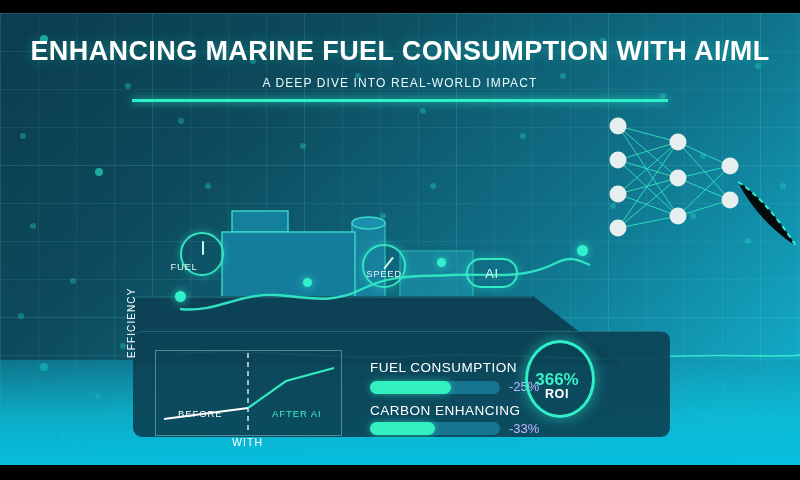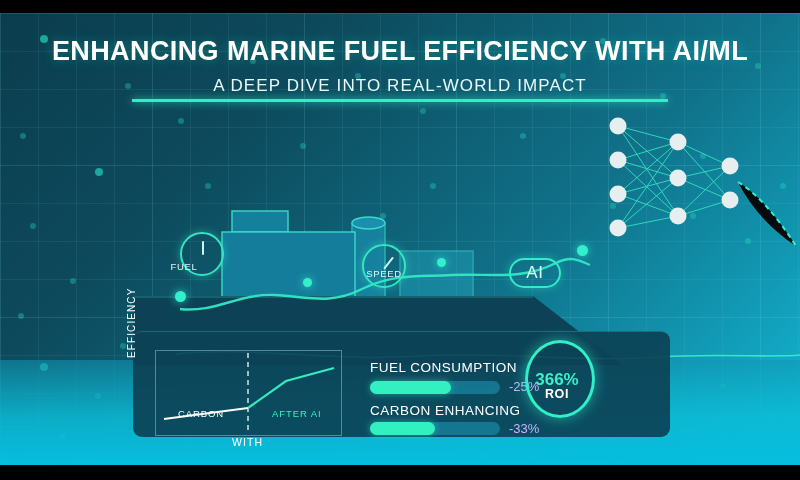--- a/index.html
+++ b/index.html
@@ -25,21 +25,21 @@
           linear-gradient(to right, rgba(140,235,240,.07) 1px, transparent 1px),
           linear-gradient(to bottom, rgba(140,235,240,.07) 1px, transparent 1px);
         background-size:152px 152px;}
   .dot{position:absolute;border-radius:50%;background:#25e0c0;}
 
   
   .title{position:absolute;left:0;top:36px;width:800px;text-align:center;
          color:#ffffff;font-size:27px;font-weight:bold;letter-spacing:.4px;
          text-shadow:0 0 12px rgba(40,230,200,.35);z-index:30;}
   .subtitle{position:absolute;left:0;top:76px;width:800px;text-align:center;
-            color:#e8fbfb;font-size:17px;letter-spacing:1.1px;z-index:30;}
+            color:#e8fbfb;font-size:12px;letter-spacing:1.1px;z-index:30;}
   .divider{position:absolute;left:132px;top:99px;width:536px;height:2.5px;
            background:#2ef0c8;box-shadow:0 0 8px rgba(46,240,200,.9);z-index:30;}
 
   
   .nn{position:absolute;left:596px;top:112px;width:160px;height:128px;z-index:25;}
   .nn svg{width:100%;height:100%;overflow:visible;}
 
   
   .blade{position:absolute;left:718px;top:168px;width:86px;height:86px;z-index:24;}
 
@@ -48,22 +48,22 @@
 
   .gauge{position:absolute;border:2.2px solid #33e6c2;border-radius:50%;
          box-shadow:0 0 9px rgba(51,230,194,.45);z-index:26;}
   .gauge .needle{position:absolute;background:#c9f7ef;border-radius:1px;}
   .glabel{position:absolute;color:#dff8f4;font-size:9.5px;letter-spacing:.7px;
           text-align:center;z-index:26;}
 
   .ai-badge{position:absolute;left:466px;top:258px;width:48px;height:26px;
             border:2.4px solid #31ecc6;border-radius:15px;
             display:flex;align-items:center;justify-content:center;
-            color:#d8fbf5;font-size:17px;letter-spacing:.6px;
-            box-shadow:0 0 10px rgba(49,236,198,.4);z-index:27;margin-left:43px;}
+            color:#d8fbf5;font-size:13px;letter-spacing:.6px;
+            box-shadow:0 0 10px rgba(49,236,198,.4);z-index:27;}
 
   .flowline{position:absolute;left:0;top:13px;width:800px;height:452px;z-index:25;}
   .fdot{position:absolute;border-radius:50%;background:#33f0cc;
         box-shadow:0 0 8px rgba(51,240,204,.8);z-index:26;}
 
   
   .panel{position:absolute;left:133px;top:331px;width:537px;height:105px;
          background:rgba(12,66,86,.92);border-radius:9px;
          border-top:1.5px solid rgba(120,230,225,.22);z-index:32;}
 
@@ -240,35 +240,35 @@
   <div class="gauge" style="left:362px;top:244px;width:40px;height:40px;">
     <div class="needle" style="left:19px;top:8px;width:2px;height:15px;
          transform-origin:50% 100%;transform:rotate(38deg);"></div>
   </div>
   <div class="glabel" style="left:362px;top:268px;width:44px;">SPEED</div>
 
   <div class="ai-badge">
     <span>AI</span>
   </div>
 
-  <div class="title">ENHANCING MARINE FUEL EFFICIENCY WITH AI/ML</div>
+  <div class="title">ENHANCING MARINE FUEL CONSUMPTION WITH AI/ML</div>
   <div class="subtitle">A DEEP DIVE INTO REAL-WORLD IMPACT</div>
   <div class="divider"></div>
 
   <div class="panel"></div>
 
   <div class="ylabel">EFFICIENCY</div>
   <div class="chart">
     <svg viewBox="0 0 185 84" preserveAspectRatio="none">
       <line x1="92" y1="2" x2="92" y2="82" stroke="#e8fbfb" stroke-width="1.4" stroke-dasharray="5 4" opacity=".95"></line>
       <polyline points="8,68 92,57" fill="none" stroke="#ffffff" stroke-width="2.2"></polyline>
       <polyline points="92,57 130,30 178,17" fill="none" stroke="#33ecc0" stroke-width="2.2"></polyline>
     </svg>
   </div>
-  <div class="seg-before">CARBON</div>
+  <div class="seg-before">BEFORE</div>
   <div class="seg-after">AFTER AI</div>
   <div class="xlabel">WITH</div>
 
   <div class="metric-label" style="left:370px;top:360px;">FUEL CONSUMPTION</div>
   <div class="track" style="left:370px;top:381px;">
     <div class="fill" style="width:62%;"></div>
   </div>
   <div class="metric-val" style="left:509px;top:379px;">-25%</div>
 
   <div class="metric-label" style="left:370px;top:403px;">CARBON ENHANCING</div>

